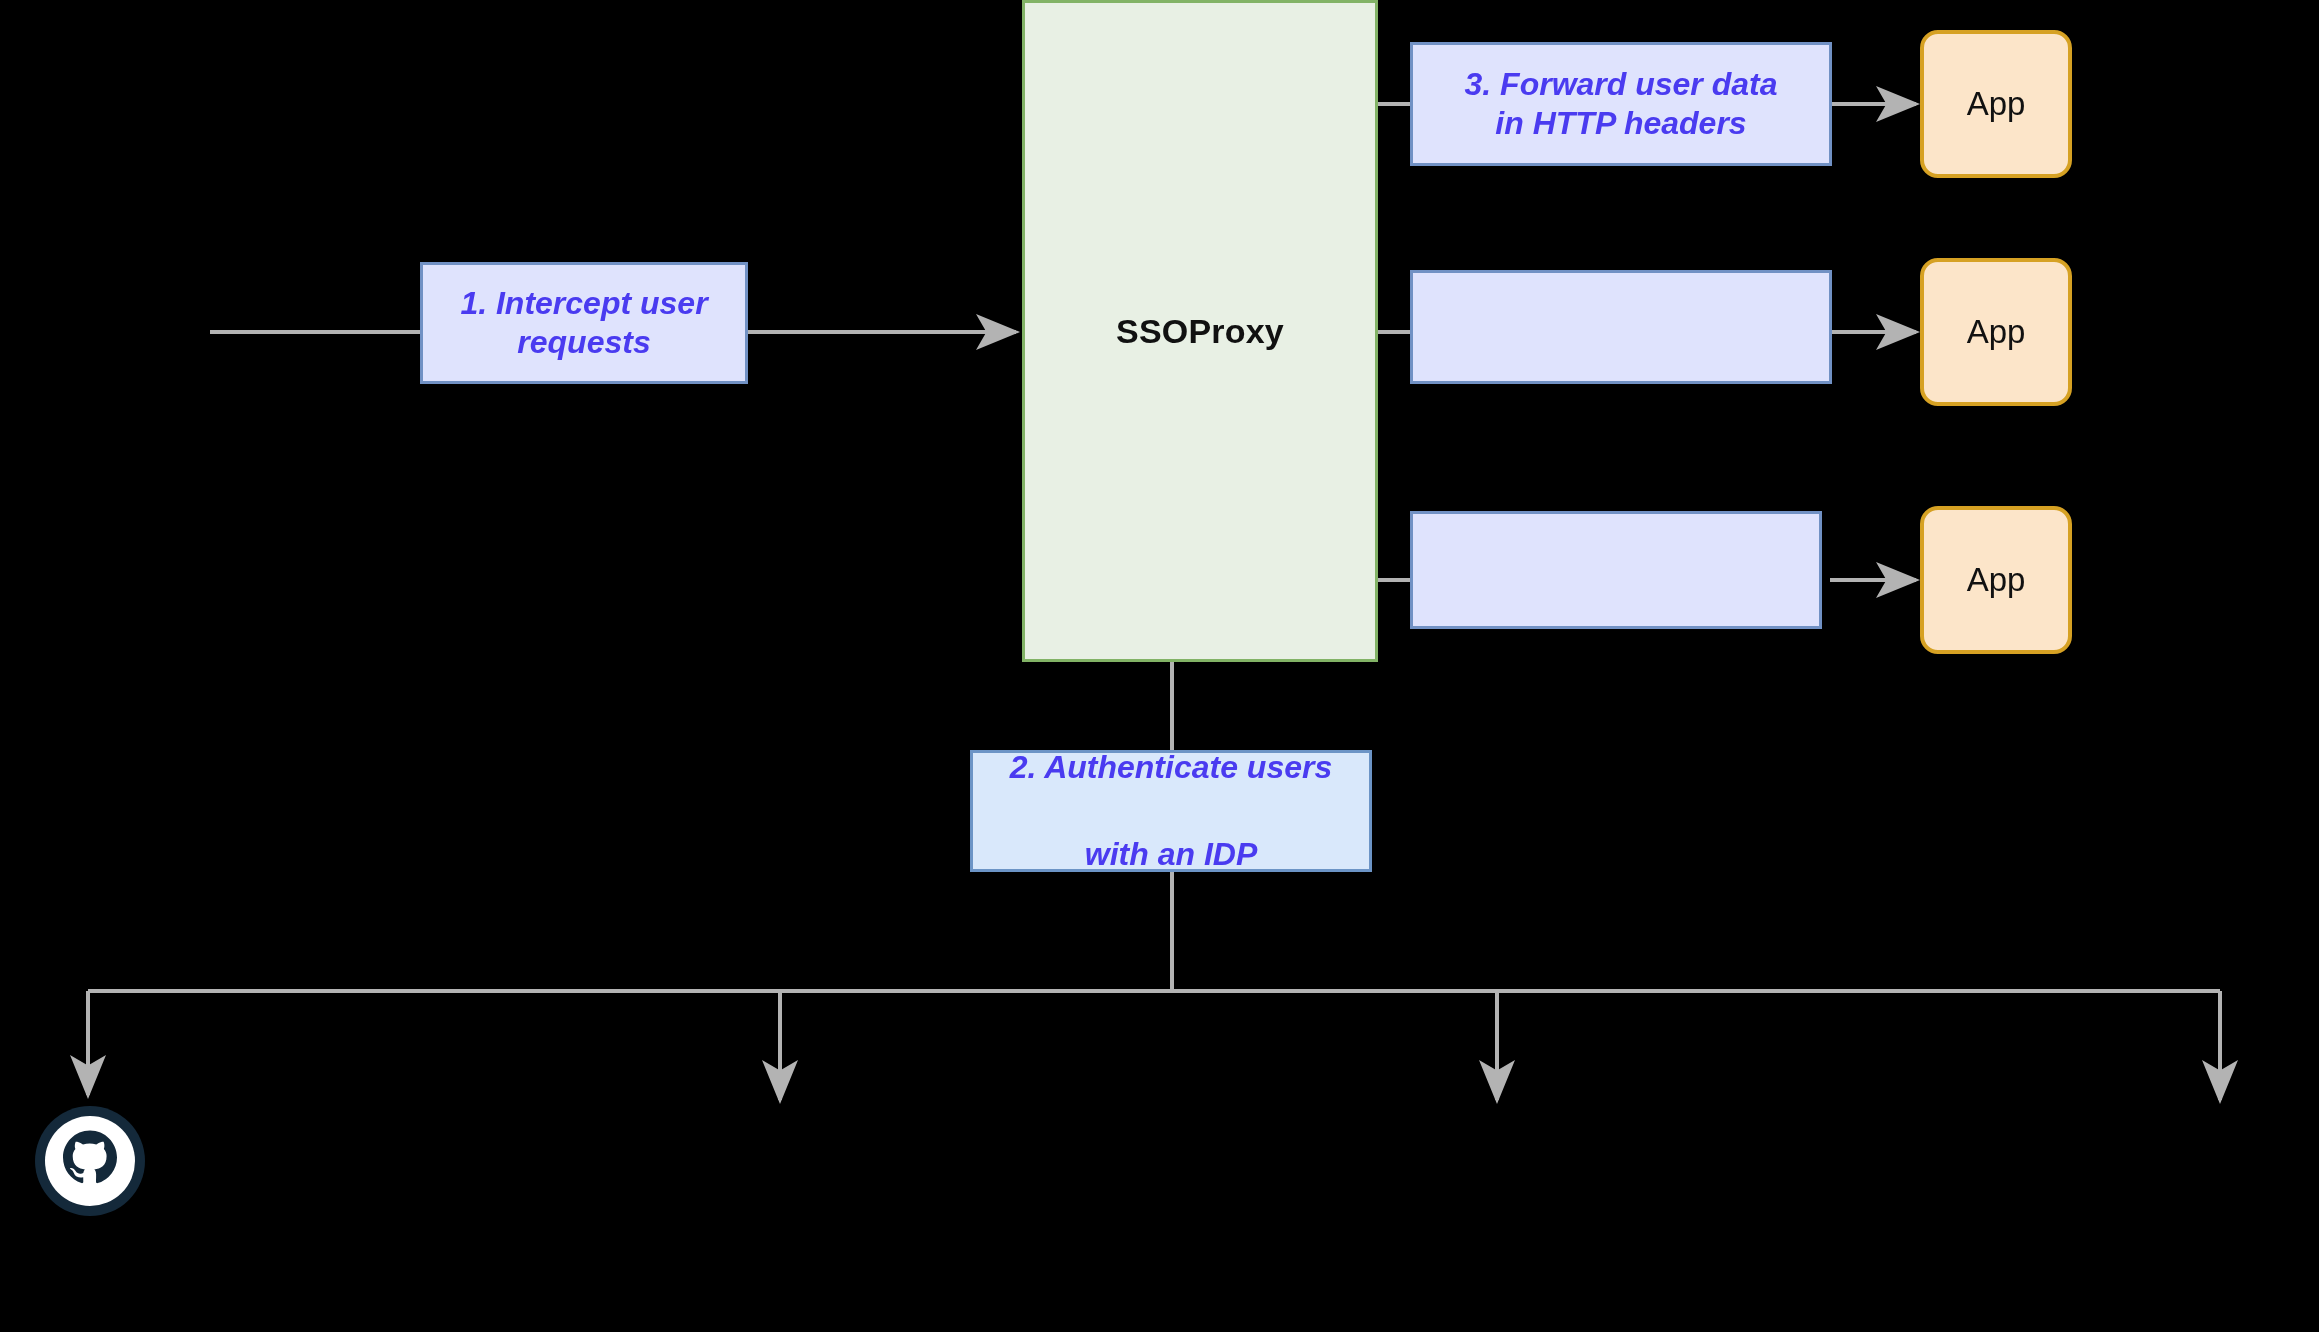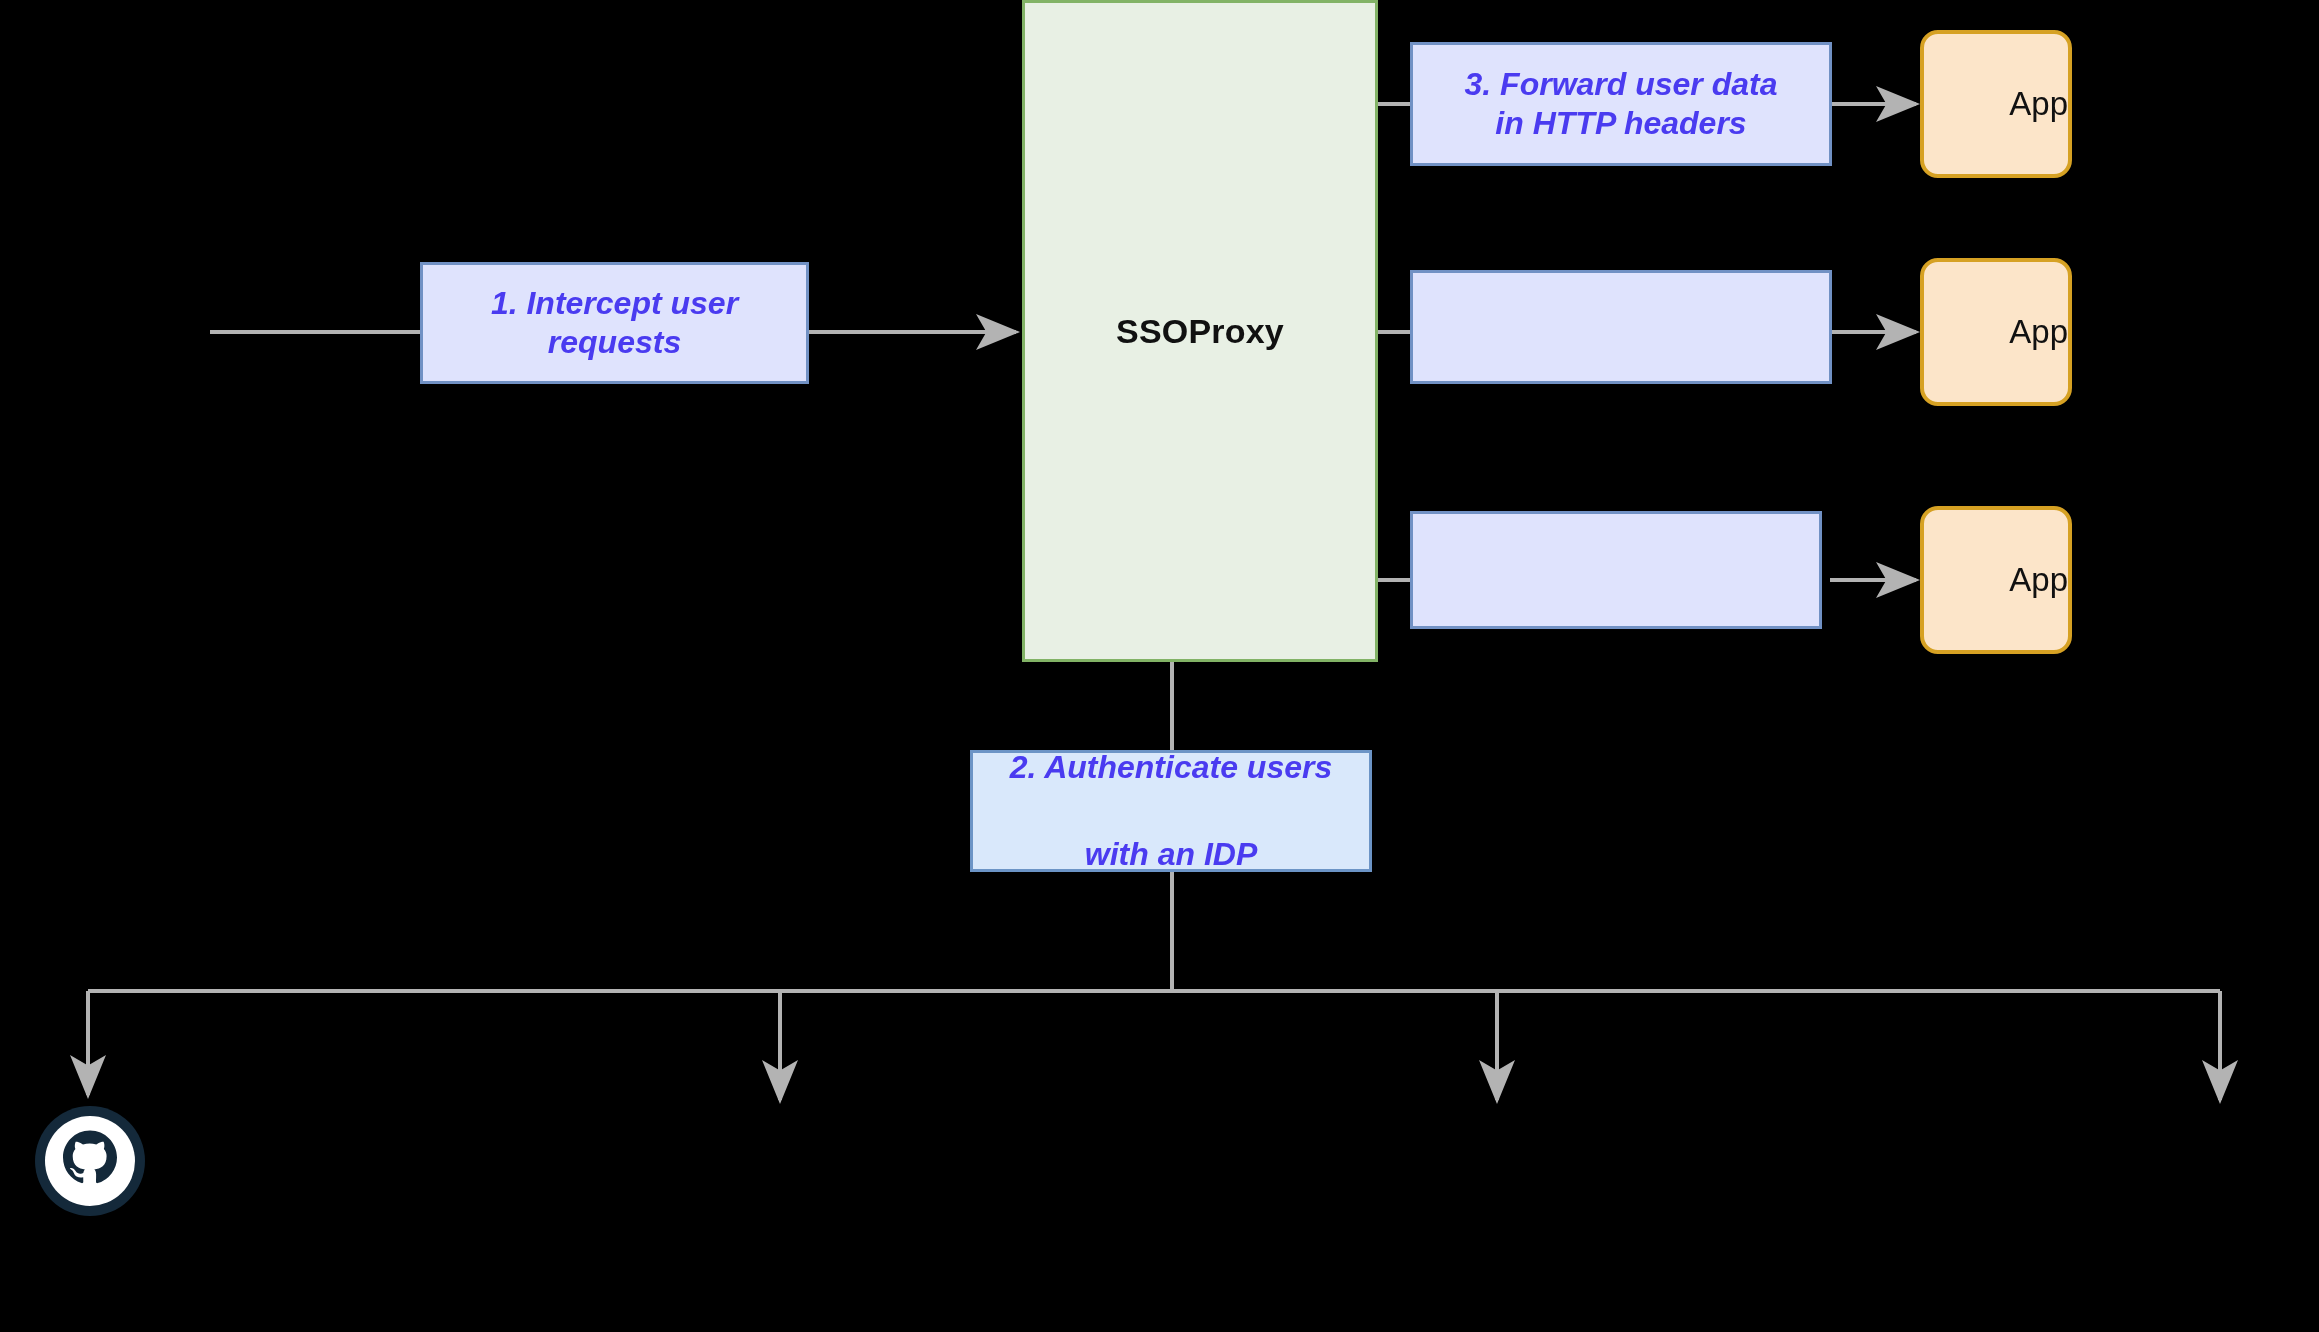--- a/index.html
+++ b/index.html
@@ -58,21 +58,20 @@
     background: #dfe3fd;
   }
   
   .app-node {
     background: #fce5c9;
     border: 4px solid #d6a123;
     border-radius: 18px;
     color: #111111;
     font-weight: normal;
     font-size: 33px;
-    justify-content: flex-end;
   }
   .gh-icon {
     position: absolute;
     width: 114px;
     height: 114px;
   }
   .lbl-line {
     display: block;
     font-style: italic;
   }
@@ -112,21 +111,21 @@
     <line x1="88" y1="991" x2="88" y2="1095" stroke="#b3b3b3" stroke-width="4" marker-end="url(#ah)"></line>
     <line x1="780" y1="991" x2="780" y2="1100" stroke="#b3b3b3" stroke-width="4" marker-end="url(#ah)"></line>
     <line x1="1497" y1="991" x2="1497" y2="1100" stroke="#b3b3b3" stroke-width="4" marker-end="url(#ah)"></line>
     <line x1="2220" y1="991" x2="2220" y2="1100" stroke="#b3b3b3" stroke-width="4" marker-end="url(#ah)"></line>
   </svg>
 
   <div class="node proc-node" style="left:1022px; top:0px; width:356px; height:662px;">
     <span>SSOProxy</span>
   </div>
 
-  <div class="node label-box" style="left:420px; top:262px; width:389px; height:122px; flex-direction:column;">
+  <div class="node label-box" style="left:420px; top:262px; width:328px; height:122px; flex-direction:column;">
     <span class="lbl-line">1. Intercept user</span>
     <span class="lbl-line">requests</span>
   </div>
 
   <div class="node label-box" style="left:1410px; top:42px; width:422px; height:124px; flex-direction:column;">
     <span class="lbl-line">3. Forward user data</span>
     <span class="lbl-line">in HTTP headers</span>
   </div>
 
   <div class="node label-box empty-box" style="left:1410px; top:270px; width:422px; height:114px;">

